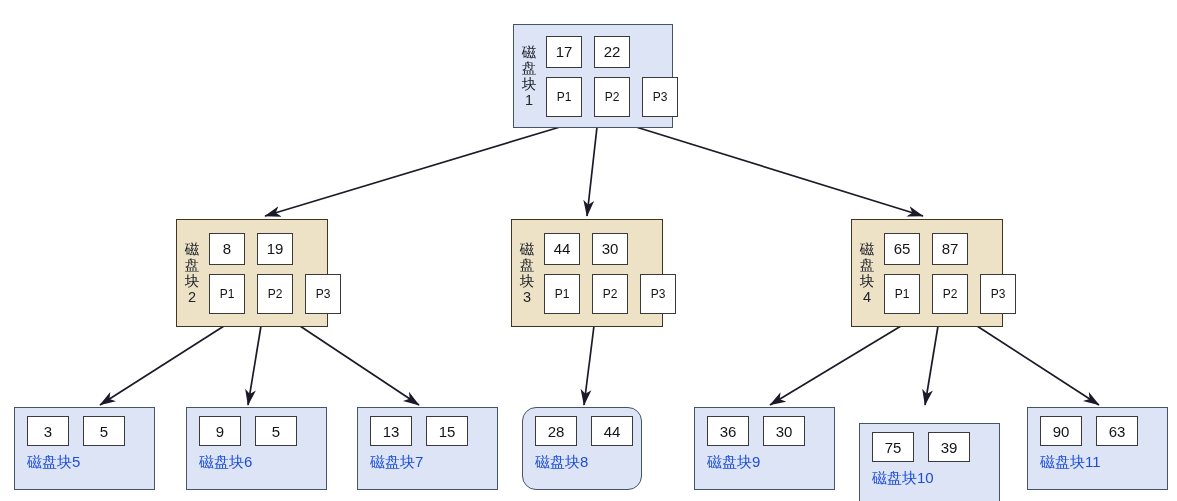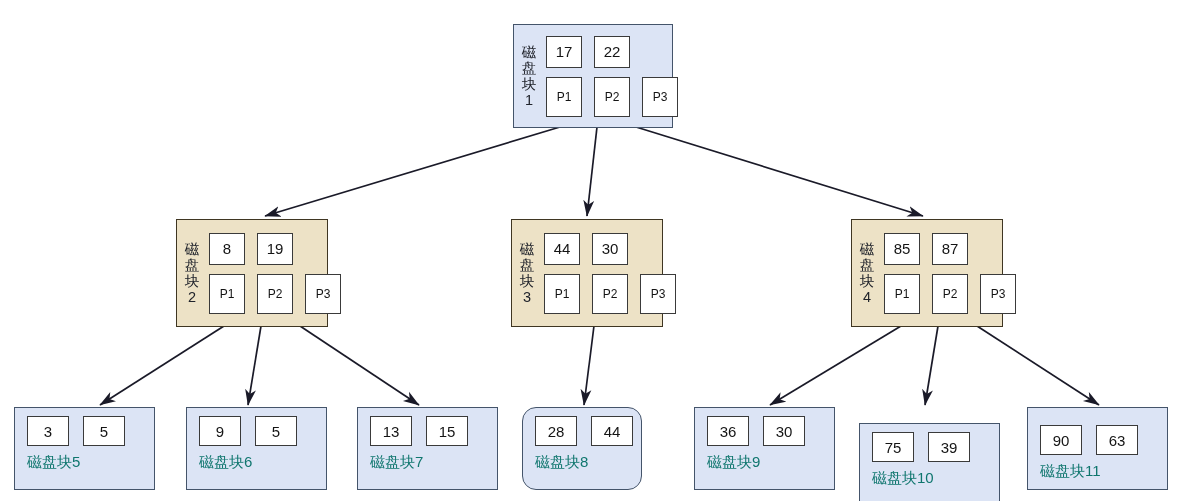--- a/index.html
+++ b/index.html
@@ -103,21 +103,21 @@
   }
   .leaf .key-row { gap: 14px; }
   .leaf .key-cell {
     width: 42px;
     height: 30px;
     font-size: 15px;
   }
   .leaf-label {
     margin-top: 7px;
     font-size: 15px;
-    color: #0f766e;
+    color: #1d4ed8;
     line-height: 18px;
   }
 </style>
 </head>
 <body>
 
 <div id="canvas">
 
   <svg id="edges" viewBox="0 0 1177 501" width="1177" height="501" xmlns="http://www.w3.org/2000/svg">
     <defs>
@@ -207,21 +207,21 @@
 
   <div class="node index" style="left:851px; top:219px; width:152px; height:108px;">
     <div class="node-title">
       <span>磁</span>
       <span>盘</span>
       <span>块</span>
       <span>4</span>
     </div>
     <div class="node-body">
       <div class="key-row">
-        <div class="cell key-cell">85</div>
+        <div class="cell key-cell">65</div>
         <div class="cell key-cell">87</div>
       </div>
       <div class="ptr-row">
         <div class="cell ptr-cell">P1</div>
         <div class="cell ptr-cell">P2</div>
         <div class="cell ptr-cell">P3</div>
       </div>
     </div>
   </div>
 
@@ -266,21 +266,21 @@
   </div>
 
   <div class="leaf" style="left:859px; top:423px; width:141px; height:83px;">
     <div class="key-row">
       <div class="cell key-cell">75</div>
       <div class="cell key-cell">39</div>
     </div>
     <div class="leaf-label">磁盘块10</div>
   </div>
 
-  <div class="leaf" style="left:1027px; top:407px; width:141px; height:83px;justify-content:center;">
+  <div class="leaf" style="left:1027px; top:407px; width:141px; height:83px;">
     <div class="key-row">
       <div class="cell key-cell">90</div>
       <div class="cell key-cell">63</div>
     </div>
     <div class="leaf-label">磁盘块11</div>
   </div>
 
 </div>
 
 </body></html>

